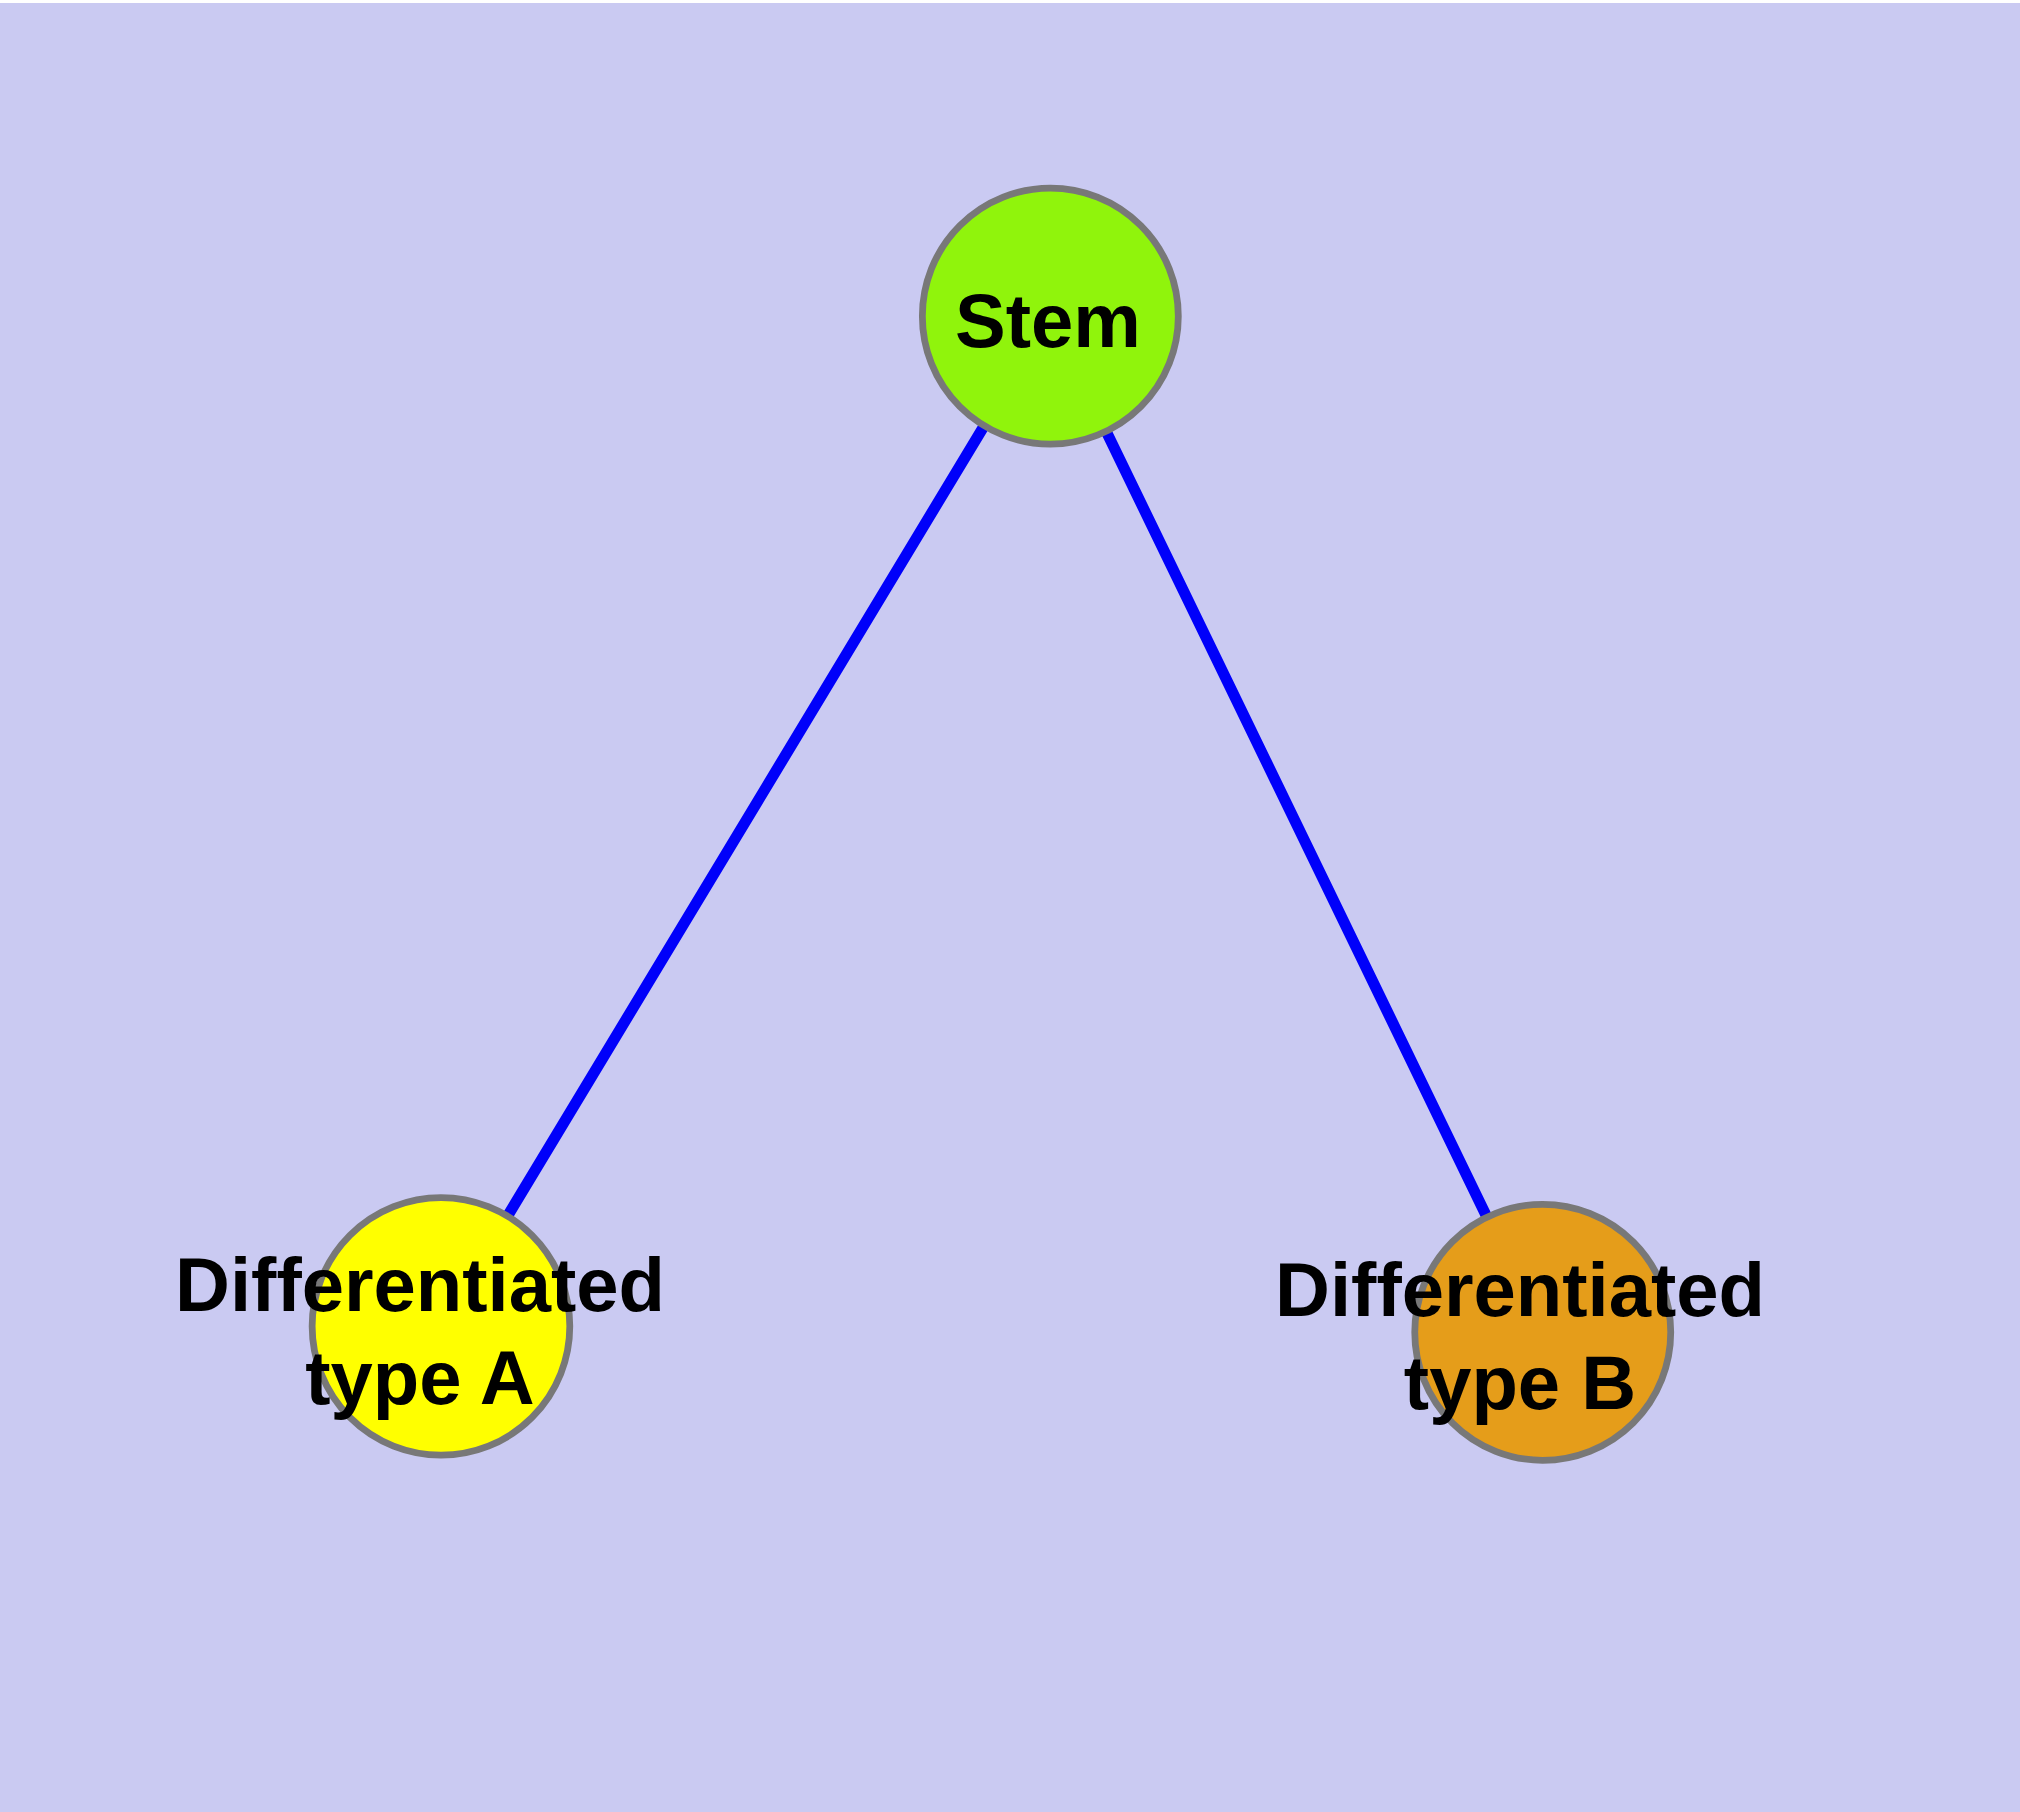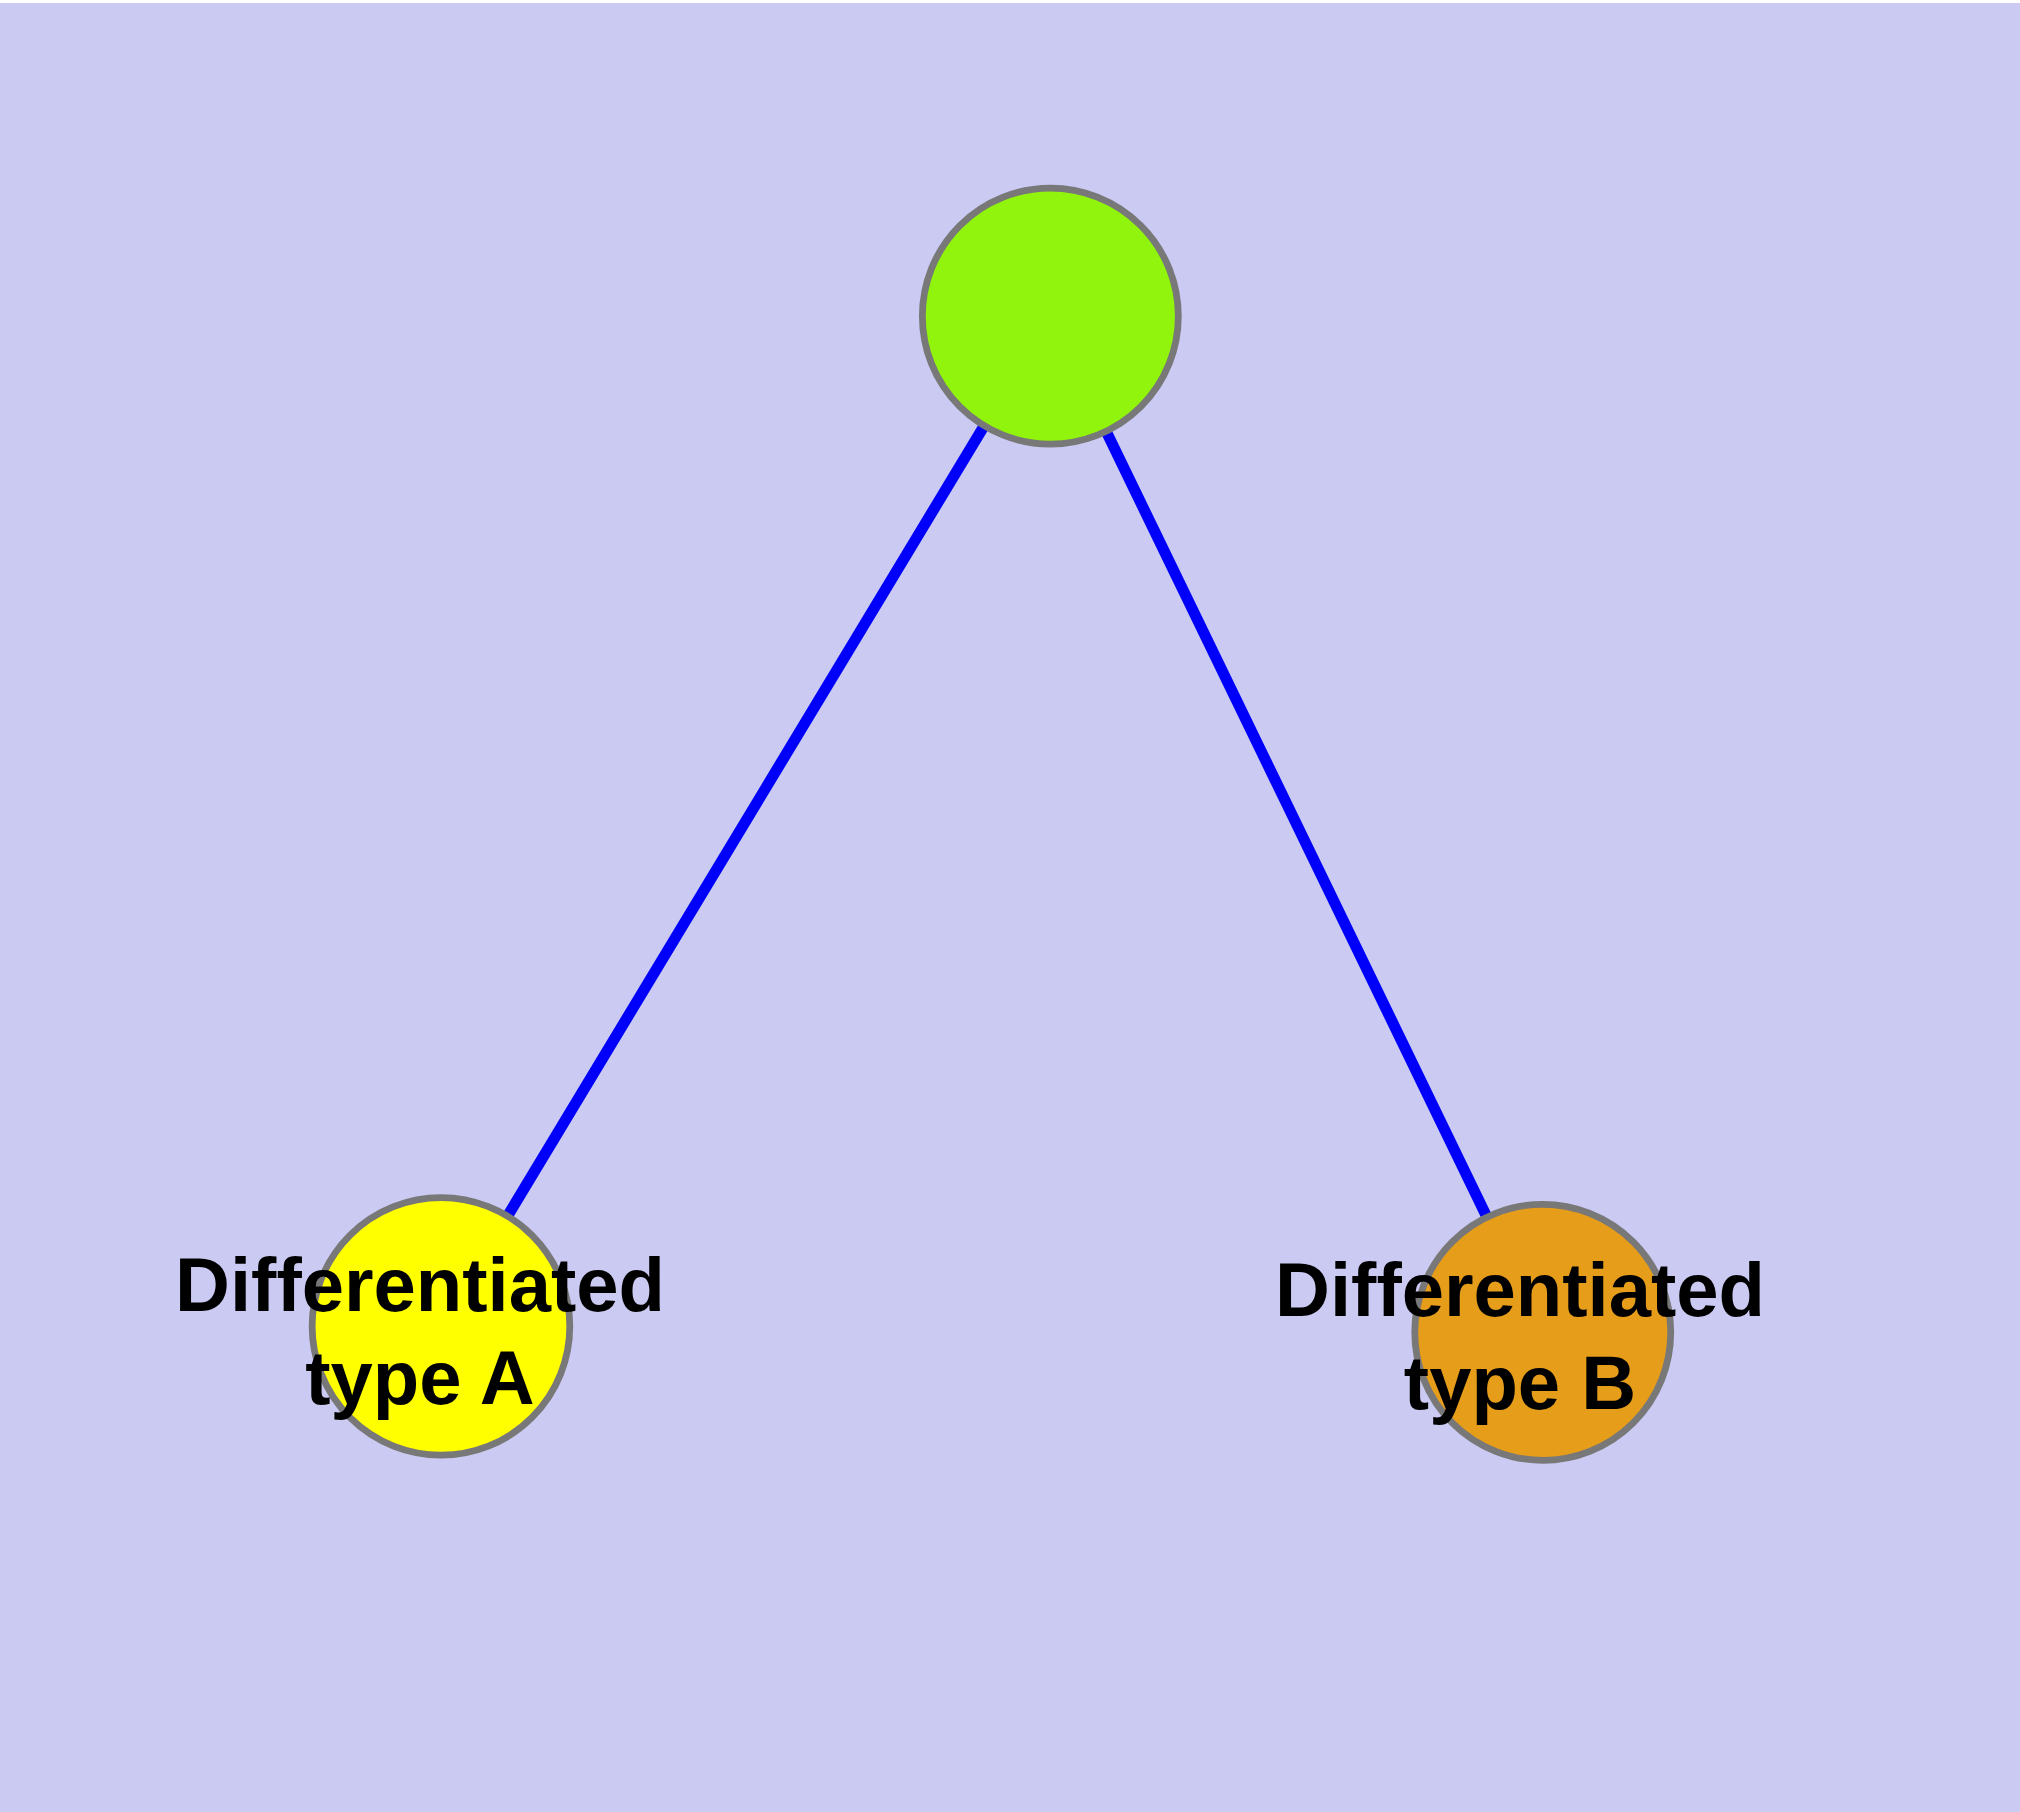--- a/index.html
+++ b/index.html
@@ -60,20 +60,21 @@
 
   <svg class="graph-svg" viewBox="0 0 2384 2138" xmlns="http://www.w3.org/2000/svg">
     <line x1="1239" y1="373" x2="520" y2="1565" stroke="#0000FA"></line>
     <line x1="1239" y1="373" x2="1820" y2="1572" stroke="#0000FA"></line>
 
     <circle cx="1239" cy="373" r="151" fill="#90F40C"></circle>
     <circle cx="520" cy="1565" r="152" fill="#FFFF00"></circle>
     <circle cx="1820" cy="1572" r="151" fill="#E59D1A"></circle>
   </svg>
 
+  <div class="node-label label-stem">Stem</div>
 
   <div class="node-label label-type-a">Differentiated
 type A</div>
 
   <div class="node-label label-type-b">Differentiated
 type B</div>
 </div>
 
 
 </body></html>

